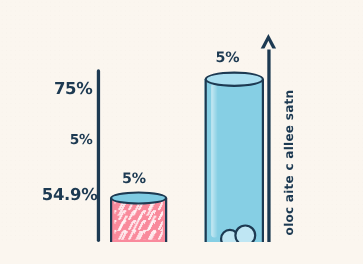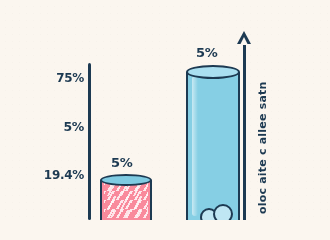--- a/index.html
+++ b/index.html
@@ -35,21 +35,21 @@
   }
   #y-axis{
     left:88px;top:63px;
     width:2.6px;height:157px;
   }
 
   .y-tick-label{
     position:absolute;
     color:#1d3a52;
     font-weight:bold;
-    font-size:12px;
+    font-size:15px;
     letter-spacing:-0.3px;
     text-align:right;
     width:46px;
     white-space:nowrap;
   }
   #y-label-top{ left:38px; top:71px; }
   #y-label-mid{ left:38px; top:119px; font-size:12.5px; }
   #y-label-bot{ left:38px; top:168px; }
 
   
@@ -188,21 +188,21 @@
 <div id="stage">
 
   <div id="grain"></div>
 
   <div id="y-axis" class="axis-line"></div>
 
   <div id="y-label-top" class="y-tick-label">75%</div>
 
   <div id="y-label-mid" class="y-tick-label">5%</div>
 
-  <div id="y-label-bot" class="y-tick-label">19.4%</div>
+  <div id="y-label-bot" class="y-tick-label">54.9%</div>
 
   <div id="bar-pink" class="cyl">
     <div class="cyl-body">
       <div class="tex"></div>
     </div>
     <div class="cyl-top"></div>
   </div>
 
   <div id="val-pink" class="value-label">5%</div>
 

